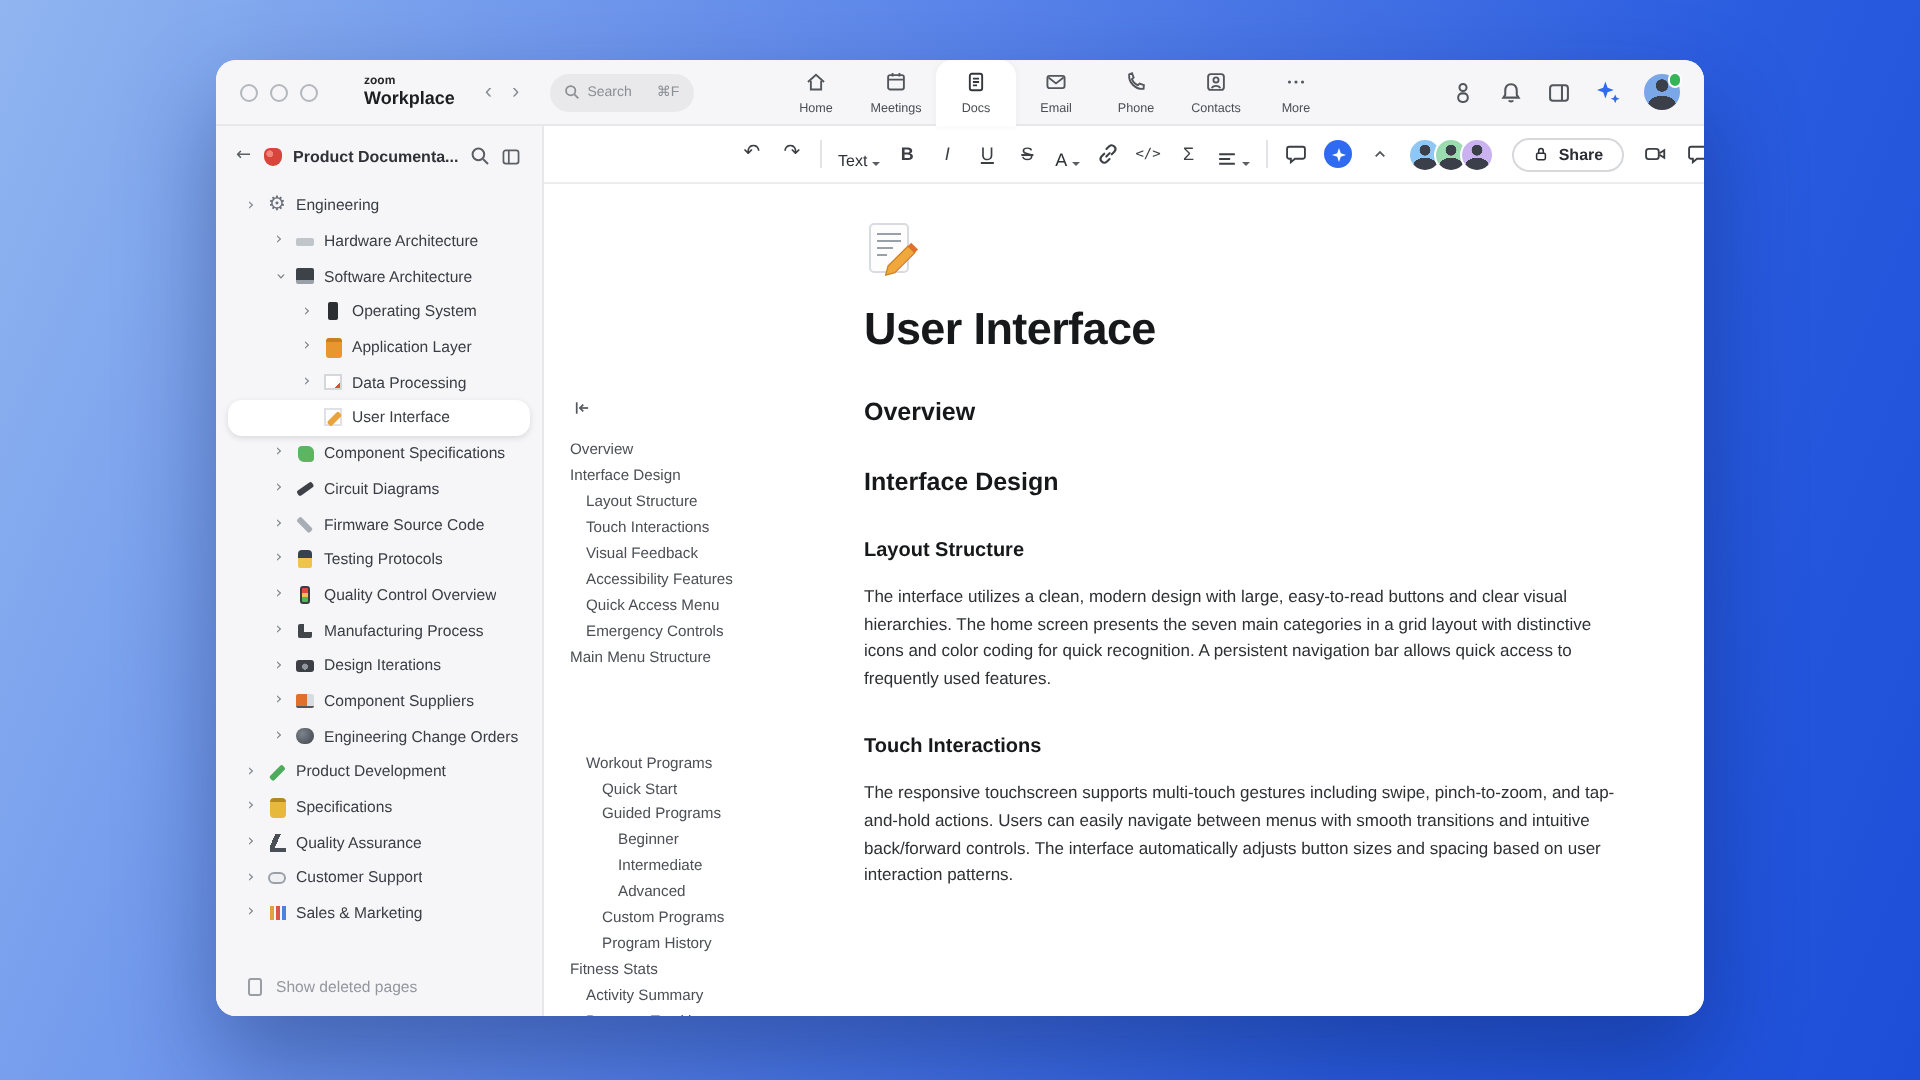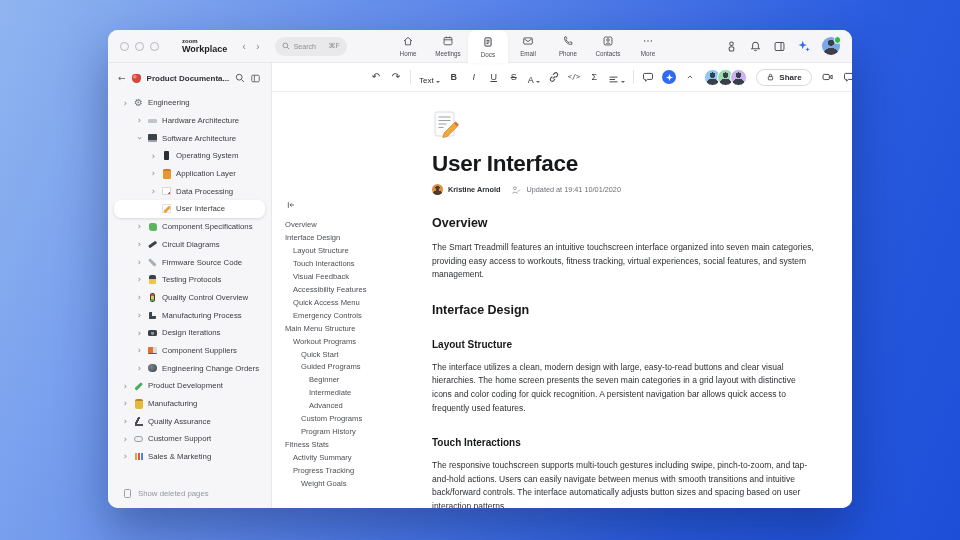--- a/index.html
+++ b/index.html
@@ -320,21 +320,21 @@
             <span class="tlabel">Engineering Change Orders</span>
           </div>
           <div class="trow" style="padding-left: 8px;">
             <span class="chev">›</span>
             <span class="ic ic-pencilg"></span>
             <span class="tlabel">Product Development</span>
           </div>
           <div class="trow" style="padding-left: 8px;">
             <span class="chev">›</span>
             <span class="ic ic-robot"></span>
-            <span class="tlabel">Manufacturing</span>
+            <span class="tlabel">Specifications</span>
           </div>
           <div class="trow" style="padding-left: 8px;">
             <span class="chev">›</span>
             <span class="ic ic-scope"></span>
             <span class="tlabel">Quality Assurance</span>
           </div>
           <div class="trow" style="padding-left: 8px;">
             <span class="chev">›</span>
             <span class="ic ic-bubble"></span>
             <span class="tlabel">Customer Support</span>
@@ -441,21 +441,21 @@
           <div>
               <div class="orow" style="padding-left: 0px;">Overview</div>
               <div class="orow" style="padding-left: 0px;">Interface Design</div>
               <div class="orow" style="padding-left: 8px;">Layout Structure</div>
               <div class="orow" style="padding-left: 8px;">Touch Interactions</div>
               <div class="orow" style="padding-left: 8px;">Visual Feedback</div>
               <div class="orow" style="padding-left: 8px;">Accessibility Features</div>
               <div class="orow" style="padding-left: 8px;">Quick Access Menu</div>
               <div class="orow" style="padding-left: 8px;">Emergency Controls</div>
               <div class="orow" style="padding-left: 0px;">Main Menu Structure</div>
-              <div class="orow" style="padding-left: 8px;">Workout Programs</div>
+              <div class="orow" style="padding-left: 8px; margin-top: 40px;">Workout Programs</div>
               <div class="orow" style="padding-left: 16px;">Quick Start</div>
               <div class="orow" style="padding-left: 16px;">Guided Programs</div>
               <div class="orow" style="padding-left: 24px;">Beginner</div>
               <div class="orow" style="padding-left: 24px;">Intermediate</div>
               <div class="orow" style="padding-left: 24px;">Advanced</div>
               <div class="orow" style="padding-left: 16px;">Custom Programs</div>
               <div class="orow" style="padding-left: 16px;">Program History</div>
               <div class="orow" style="padding-left: 0px;">Fitness Stats</div>
               <div class="orow" style="padding-left: 8px;">Activity Summary</div>
               <div class="orow" style="padding-left: 8px;">Progress Tracking</div>
@@ -463,33 +463,22 @@
             </div>
         </div>
         <div class="page">
           <span class="page-icon"><svg width="28" height="28" viewBox="0 0 28 28">
                 <rect x="3" y="2" width="19" height="24" rx="2" fill="#fdfdfd" stroke="#d8dbe0"></rect>
                 <path d="M6.5 7 h12 M6.5 10.5 h12 M6.5 14 h8 M6.5 17.5 h5" stroke="#9aa0a8" stroke-width="1"></path>
                 <path d="M12 23 L22 13 l3.4 3.4 L15.4 26.4 l-4.6 1.2 z" fill="#f0a73c" stroke="#c87f22" stroke-width=".6"></path>
                 <path d="M22 13 l3.4 3.4 1.6-1.6 -3.4-3.4 z" fill="#e2702d"></path>
               </svg></span>
           <h1>User Interface</h1>
-          <div class="meta">
-            <span class="author-avatar" style="background-color: rgb(217, 144, 74);"></span>
-            <span class="author">Kristine Arnold</span>
-            <svg width="10" height="10" viewBox="0 0 14 14" fill="none" stroke="#8a8d93" stroke-width="1.1" style="margin-left:6px">
-                <circle cx="5.5" cy="4.5" r="2"></circle>
-                <path d="M2 12 c0-2.6 7-2.6 7 0"></path>
-                <path d="M9.5 9.5 l3-3"></path>
-              </svg>
-            <span>Updated at 19:41 10/01/2020</span>
-          </div>
           <div>
               <h2>Overview</h2>
-              <p>The Smart Treadmill features an intuitive touchscreen interface organized into seven main categories, providing easy access to workouts, fitness tracking, virtual experiences, social features, and system management.</p>
               <h2>Interface Design</h2>
               <h3>Layout Structure</h3>
               <p>The interface utilizes a clean, modern design with large, easy-to-read buttons and clear visual hierarchies. The home screen presents the seven main categories in a grid layout with distinctive icons and color coding for quick recognition. A persistent navigation bar allows quick access to frequently used features.</p>
               <h3>Touch Interactions</h3>
               <p>The responsive touchscreen supports multi-touch gestures including swipe, pinch-to-zoom, and tap-and-hold actions. Users can easily navigate between menus with smooth transitions and intuitive back/forward controls. The interface automatically adjusts button sizes and spacing based on user interaction patterns.</p>
             </div>
         </div>
       </div>
     </div>
   </div>

